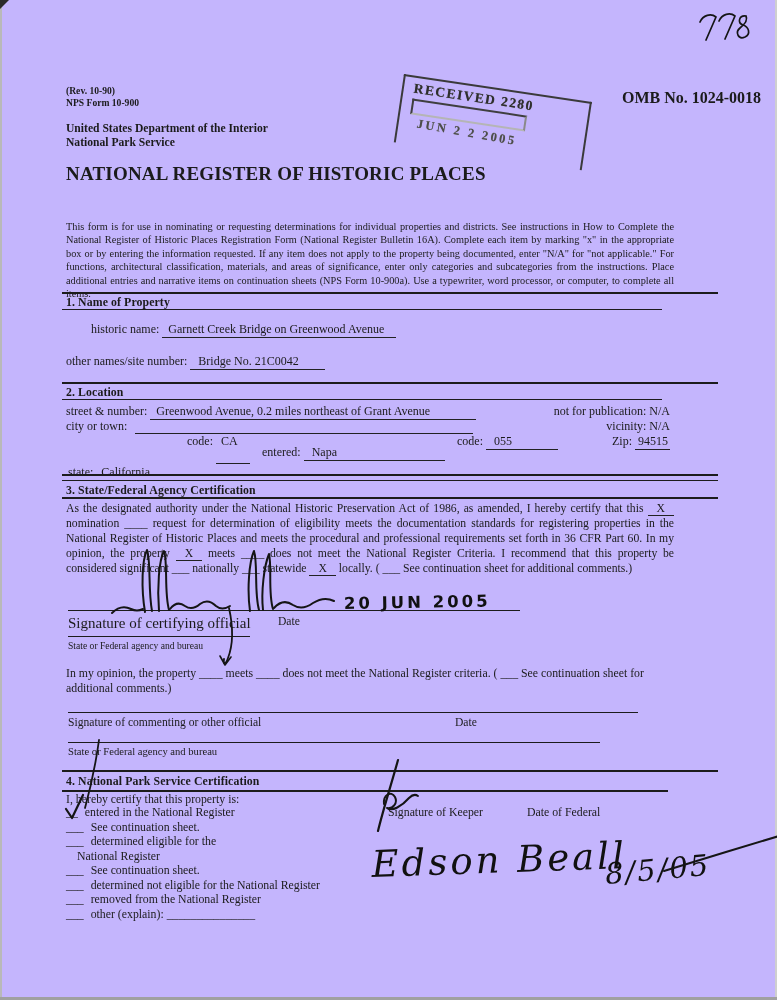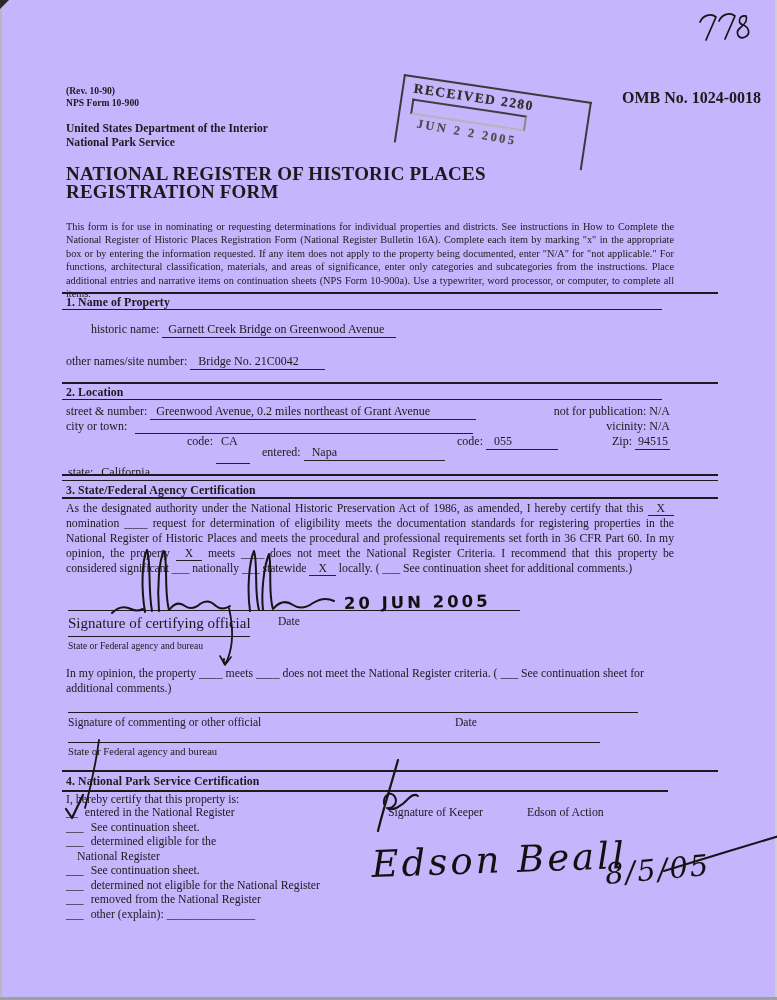--- a/index.html
+++ b/index.html
@@ -57,21 +57,20 @@
     <div class="line2">JUN 2 2 2005</div>
   </div>
 
   <div class="abs b" style="left:66px;top:122px;font-size:11.6px;line-height:13.5px;">
     <div>United States Department of the Interior</div>
     <div>National Park Service</div>
   </div>
 
   <div class="abs b" style="left:66px;top:165px;font-size:19px;line-height:17.5px;letter-spacing:.2px;">
     <div>NATIONAL REGISTER OF HISTORIC PLACES</div>
-    <div>REGISTRATION FORM</div>
   </div>
 
   <div class="para" style="left:66px;top:220px;width:608px;font-size:10.3px;line-height:13.4px;">This form is for use in nominating or requesting determinations for individual properties and districts.  See instructions in How to Complete the National Register of Historic Places Registration Form (National Register Bulletin 16A).  Complete each item by marking "x" in the appropriate box or by entering the information requested.  If any item does not apply to the property being documented, enter "N/A" for "not applicable."  For functions, architectural classification, materials, and areas of significance, enter only categories and subcategories from the instructions.  Place additional entries and narrative items on continuation sheets (NPS Form 10-900a).  Use a typewriter, word processor, or computer, to complete all items.</div>
 
   <div class="rule" style="left:62px;top:292px;width:656px;height:2.2px;"></div>
   <div class="sec-head" style="left:66px;top:295px;">1. Name of Property</div>
   <div class="rule" style="left:62px;top:309px;width:600px;height:1.4px;"></div>
 
   <div class="row" style="left:66px;top:322px;padding-left:25px;">
     <span>historic name:</span>
@@ -197,21 +196,21 @@
       <span>removed from the National Register</span>
     </div>
     <div class="s4row">
       <span class="mark">___</span>
       <span>other (explain):</span>
       <span>_______________</span>
     </div>
   </div>
 
   <div class="row" style="left:388px;top:805px;font-size:11.8px;">Signature of Keeper</div>
-  <div class="row" style="left:527px;top:805px;font-size:11.8px;">Edson of Action</div>
+  <div class="row" style="left:527px;top:805px;font-size:11.8px;">Date of Federal</div>
 
   <svg class="ink" viewBox="0 0 777 1000">
 
     <g aria-label="778">
       <path d="M700 22 C703 15 711 13 716 17 L706 40" stroke-width="1.7"></path>
       <path d="M719 21 C722 14 730 12 735 16 L725 39" stroke-width="1.7"></path>
       <path d="M746 16 C739 15 737 23 743 25 C749 27 751 34 745 37 C738 40 735 32 740 28 C745 24 748 20 746 16" stroke-width="1.7"></path>
     </g>
 
     <g>

